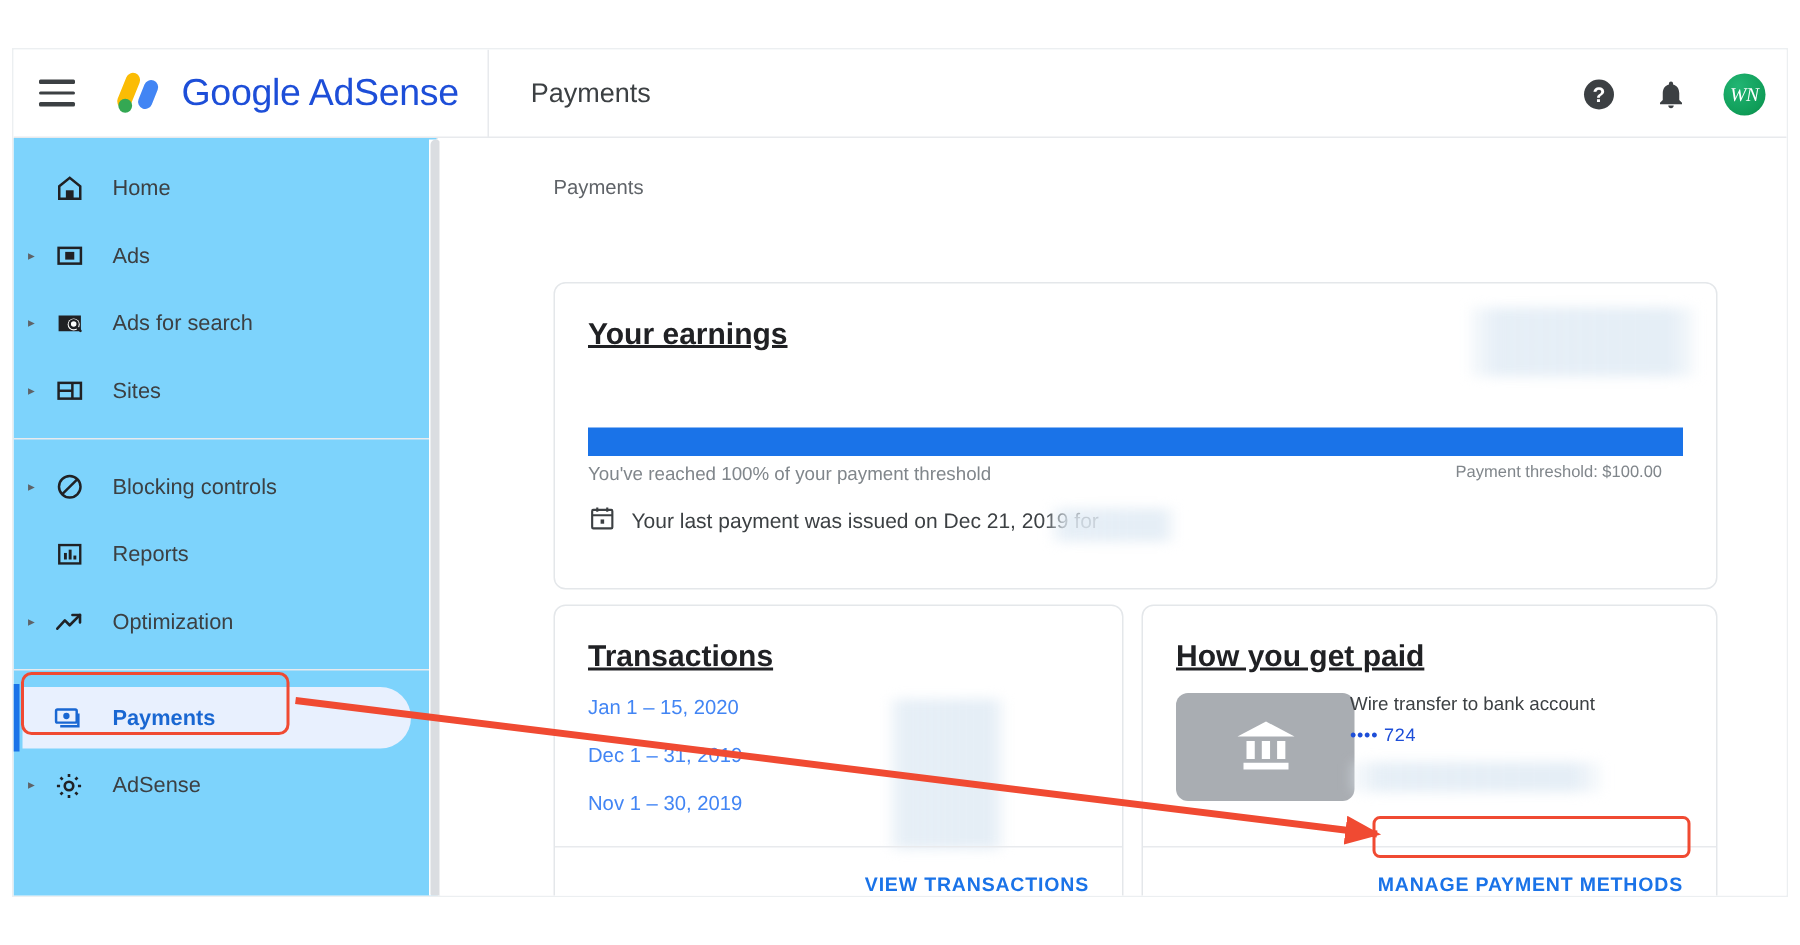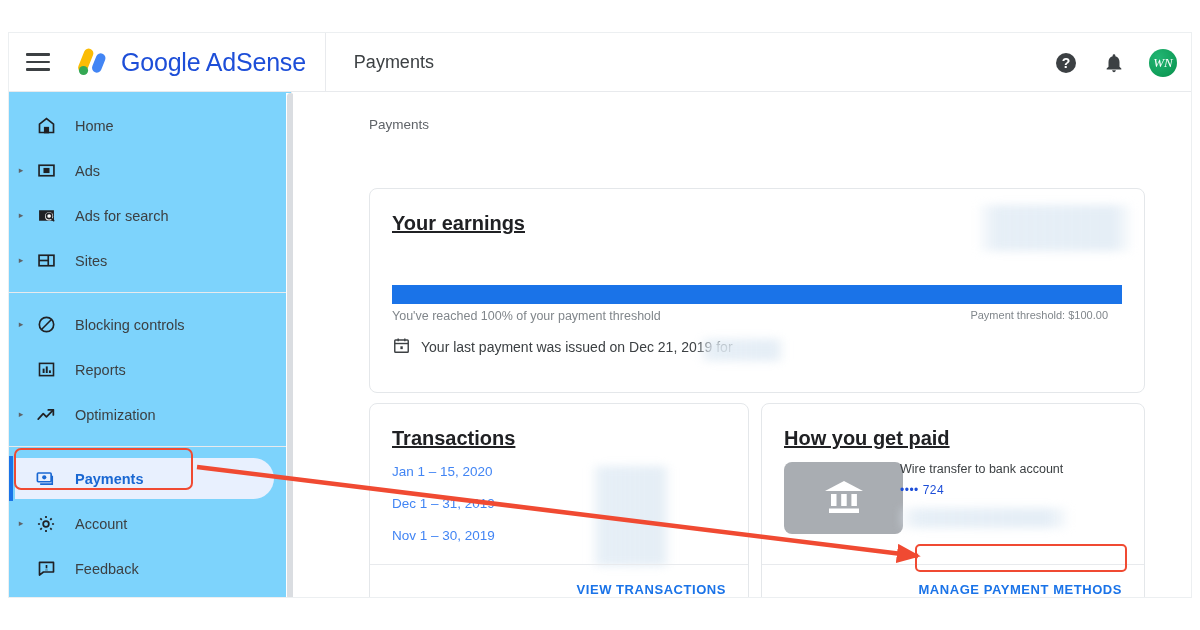--- a/index.html
+++ b/index.html
@@ -383,34 +383,23 @@
       </div>
 
       <div class="nav-item">
         <div class="nav-caret">▸</div>
         <div class="nav-icon">
           <svg width="22" height="22" viewBox="0 0 24 24" fill="none" stroke="#202124" stroke-width="1.9">
             <circle cx="12" cy="12" r="3.1"></circle>
             <path d="M12 3.2v2.3M12 18.5v2.3M3.2 12h2.3M18.5 12h2.3M5.8 5.8l1.6 1.6M16.6 16.6l1.6 1.6M18.2 5.8l-1.6 1.6M7.4 16.6l-1.6 1.6"></path>
           </svg>
         </div>
-        <div class="nav-label">Account</div>
-      </div>
-
-      <div class="nav-item">
-        <div class="nav-caret blank">▸</div>
-        <div class="nav-icon">
-          <svg width="21" height="21" viewBox="0 0 24 24" fill="none" stroke="#202124" stroke-width="1.9" stroke-linejoin="round">
-            <path d="M4 5h16v11H8.5L4 19.5z"></path>
-              <line x1="12" y1="8" x2="12" y2="11.8"></line>
-              <circle cx="12" cy="13.6" r="0.2" stroke-width="1.7"></circle>
-          </svg>
-        </div>
-        <div class="nav-label">Feedback</div>
-      </div>
+        <div class="nav-label">AdSense</div>
+      </div>
+
     </div>
 
     <div id="scrollbar">
       <div class="thumb"></div>
     </div>
 
     <div id="content">
 
       <div class="breadcrumb">Payments</div>
 

